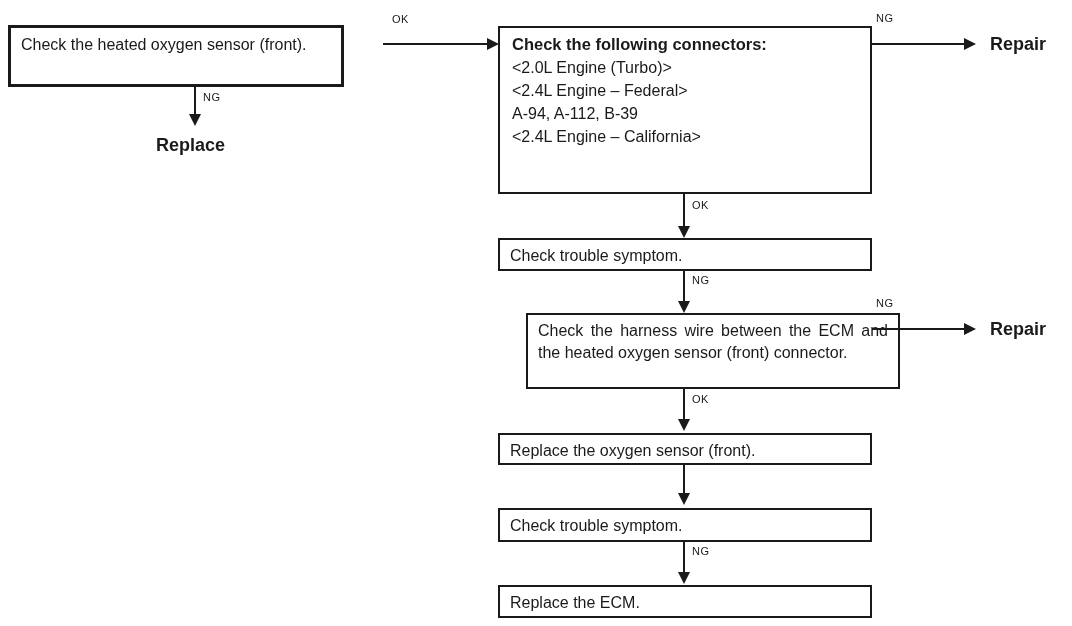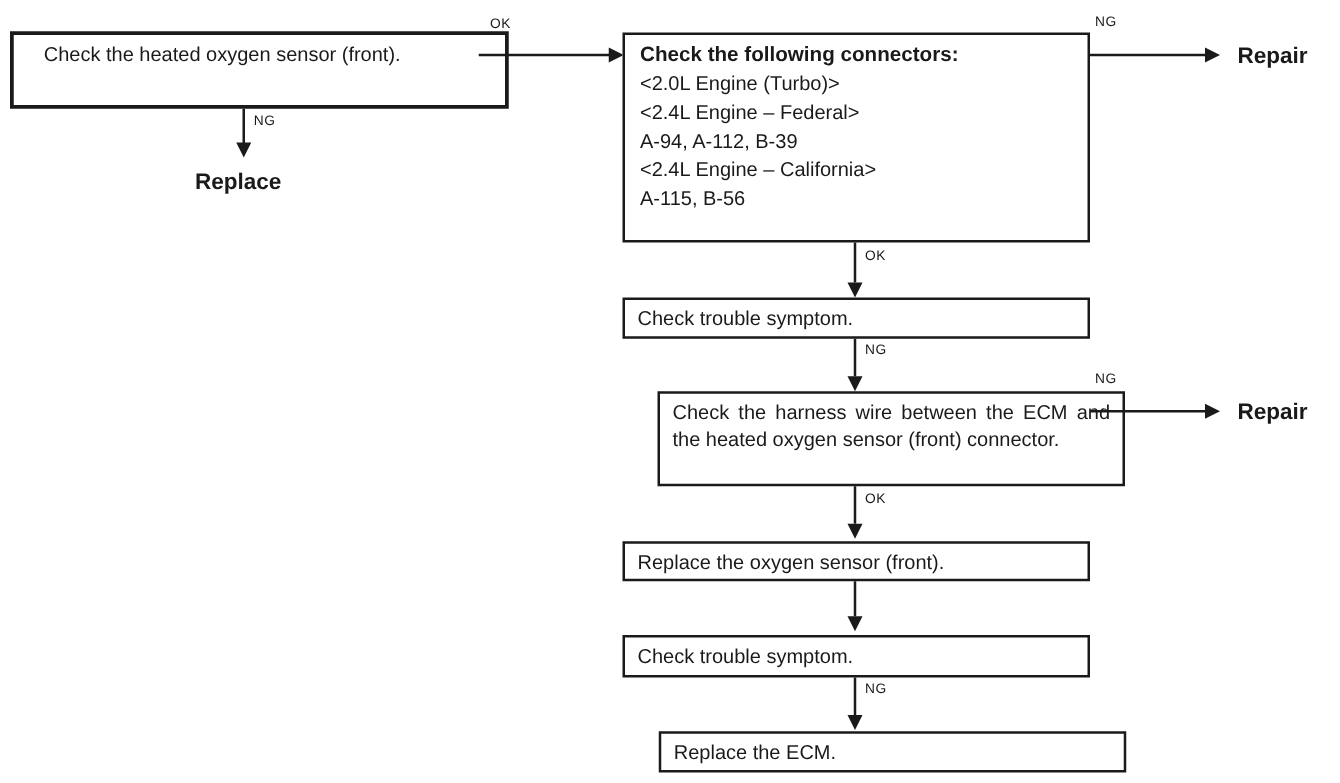--- a/index.html
+++ b/index.html
@@ -48,38 +48,37 @@
     position: absolute;
     font-size: 18px;
     font-weight: bold;
   }
 </style>
 </head>
 <body>
 
 <div class="page">
 
-  <div class="box thick justify" style="left:8px; top:25px; width:399px; height:62px; line-height:22px; padding:6px 24px;">Check the heated oxygen sensor (front).</div>
+  <div class="box thick justify" style="left:8px; top:25px; width:336px; height:62px; line-height:22px; padding:6px 10px;">Check the heated oxygen sensor (front).</div>
 
   <div class="edge-label" style="left:392px; top:13px;">OK</div>
   <div class="hline" style="left:383px; top:43px; width:105px;"></div>
   <div class="arrow-right" style="left:487px; top:38px;"></div>
 
   <div class="vline" style="left:194px; top:87px; height:28px;"></div>
   <div class="arrow-down" style="left:189px; top:114px;"></div>
   <div class="edge-label" style="left:203px; top:91px;">NG</div>
   <div class="terminal" style="left:156px; top:135px;">Replace</div>
 
   <div class="box" style="left:498px; top:26px; width:374px; height:168px; padding:5px 12px 18px;">
     <div class="connector-title">Check the following connectors:</div>
     <div class="connector-line">&lt;2.0L Engine (Turbo)&gt;</div>
     <div class="connector-line">&lt;2.4L Engine – Federal&gt;</div>
     <div class="connector-line">A-94, A-112, B-39</div>
     <div class="connector-line">&lt;2.4L Engine – California&gt;</div>
-    <div class="connector-line">A-115, B-56</div>
   </div>
 
   <div class="edge-label" style="left:876px; top:12px;">NG</div>
   <div class="hline" style="left:872px; top:43px; width:93px;"></div>
   <div class="arrow-right" style="left:964px; top:38px;"></div>
   <div class="terminal" style="left:990px; top:34px;">Repair</div>
 
   <div class="vline" style="left:683px; top:194px; height:32px;"></div>
   <div class="arrow-down" style="left:678px; top:226px;"></div>
   <div class="edge-label" style="left:692px; top:199px;">OK</div>
@@ -105,15 +104,15 @@
 
   <div class="vline" style="left:683px; top:465px; height:28px;"></div>
   <div class="arrow-down" style="left:678px; top:493px;"></div>
 
   <div class="box" style="left:498px; top:508px; width:374px; height:34px;">Check trouble symptom.</div>
 
   <div class="vline" style="left:683px; top:542px; height:30px;"></div>
   <div class="arrow-down" style="left:678px; top:572px;"></div>
   <div class="edge-label" style="left:692px; top:545px;">NG</div>
 
-  <div class="box" style="left:498px; top:585px; width:374px; height:33px;margin-left:29px;">Replace the ECM.</div>
+  <div class="box" style="left:498px; top:585px; width:374px; height:33px;">Replace the ECM.</div>
 
 </div>
 
 </body></html>

